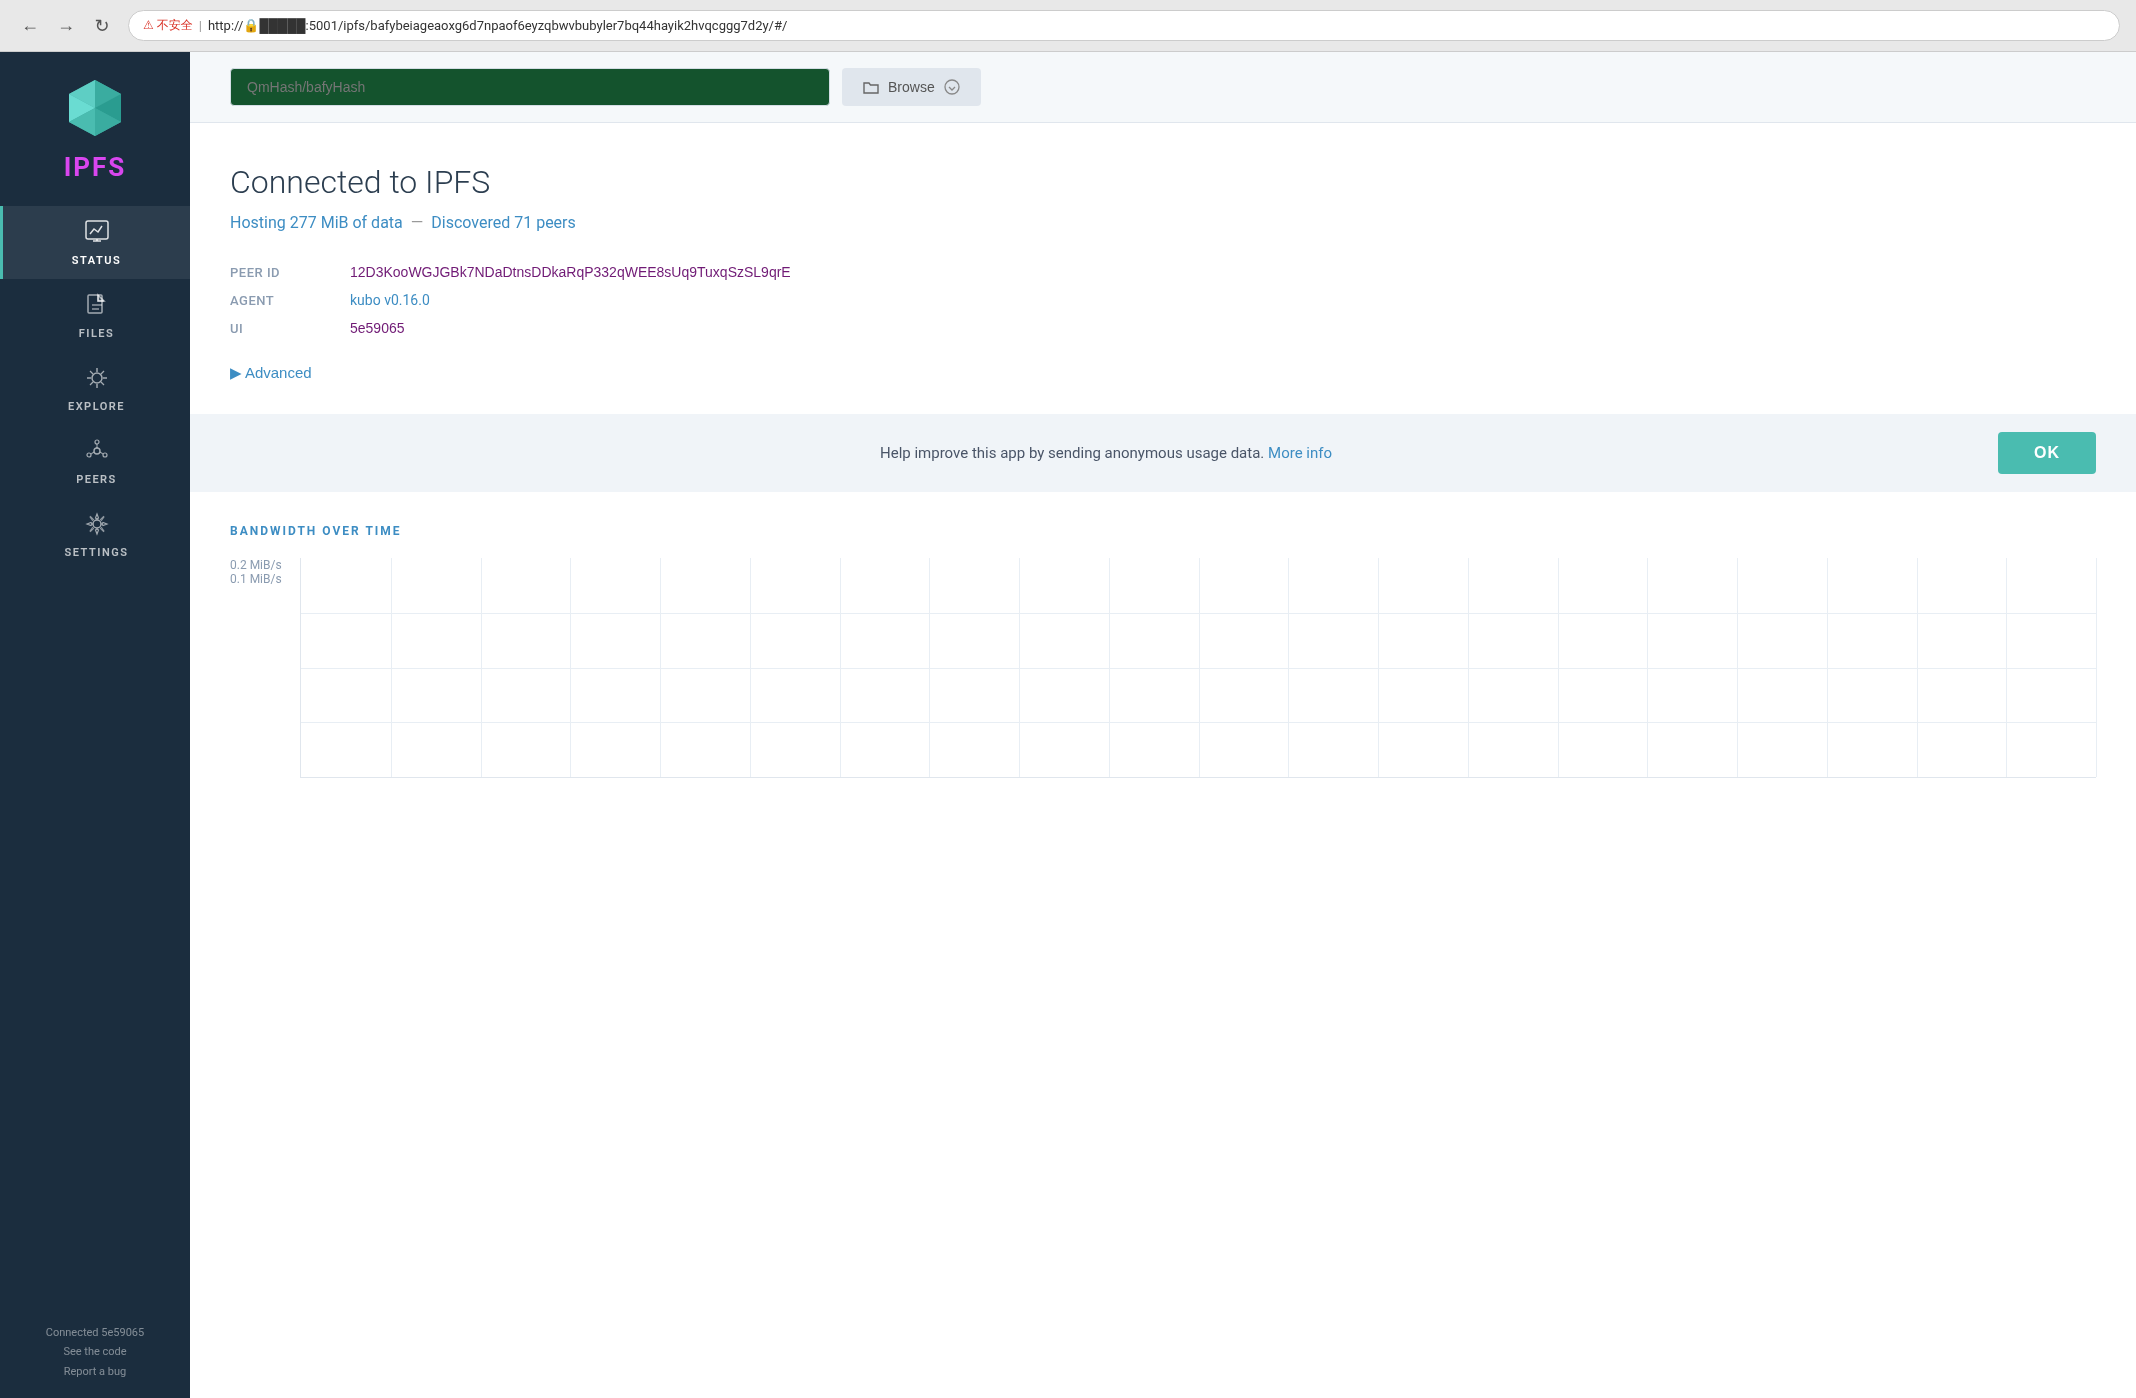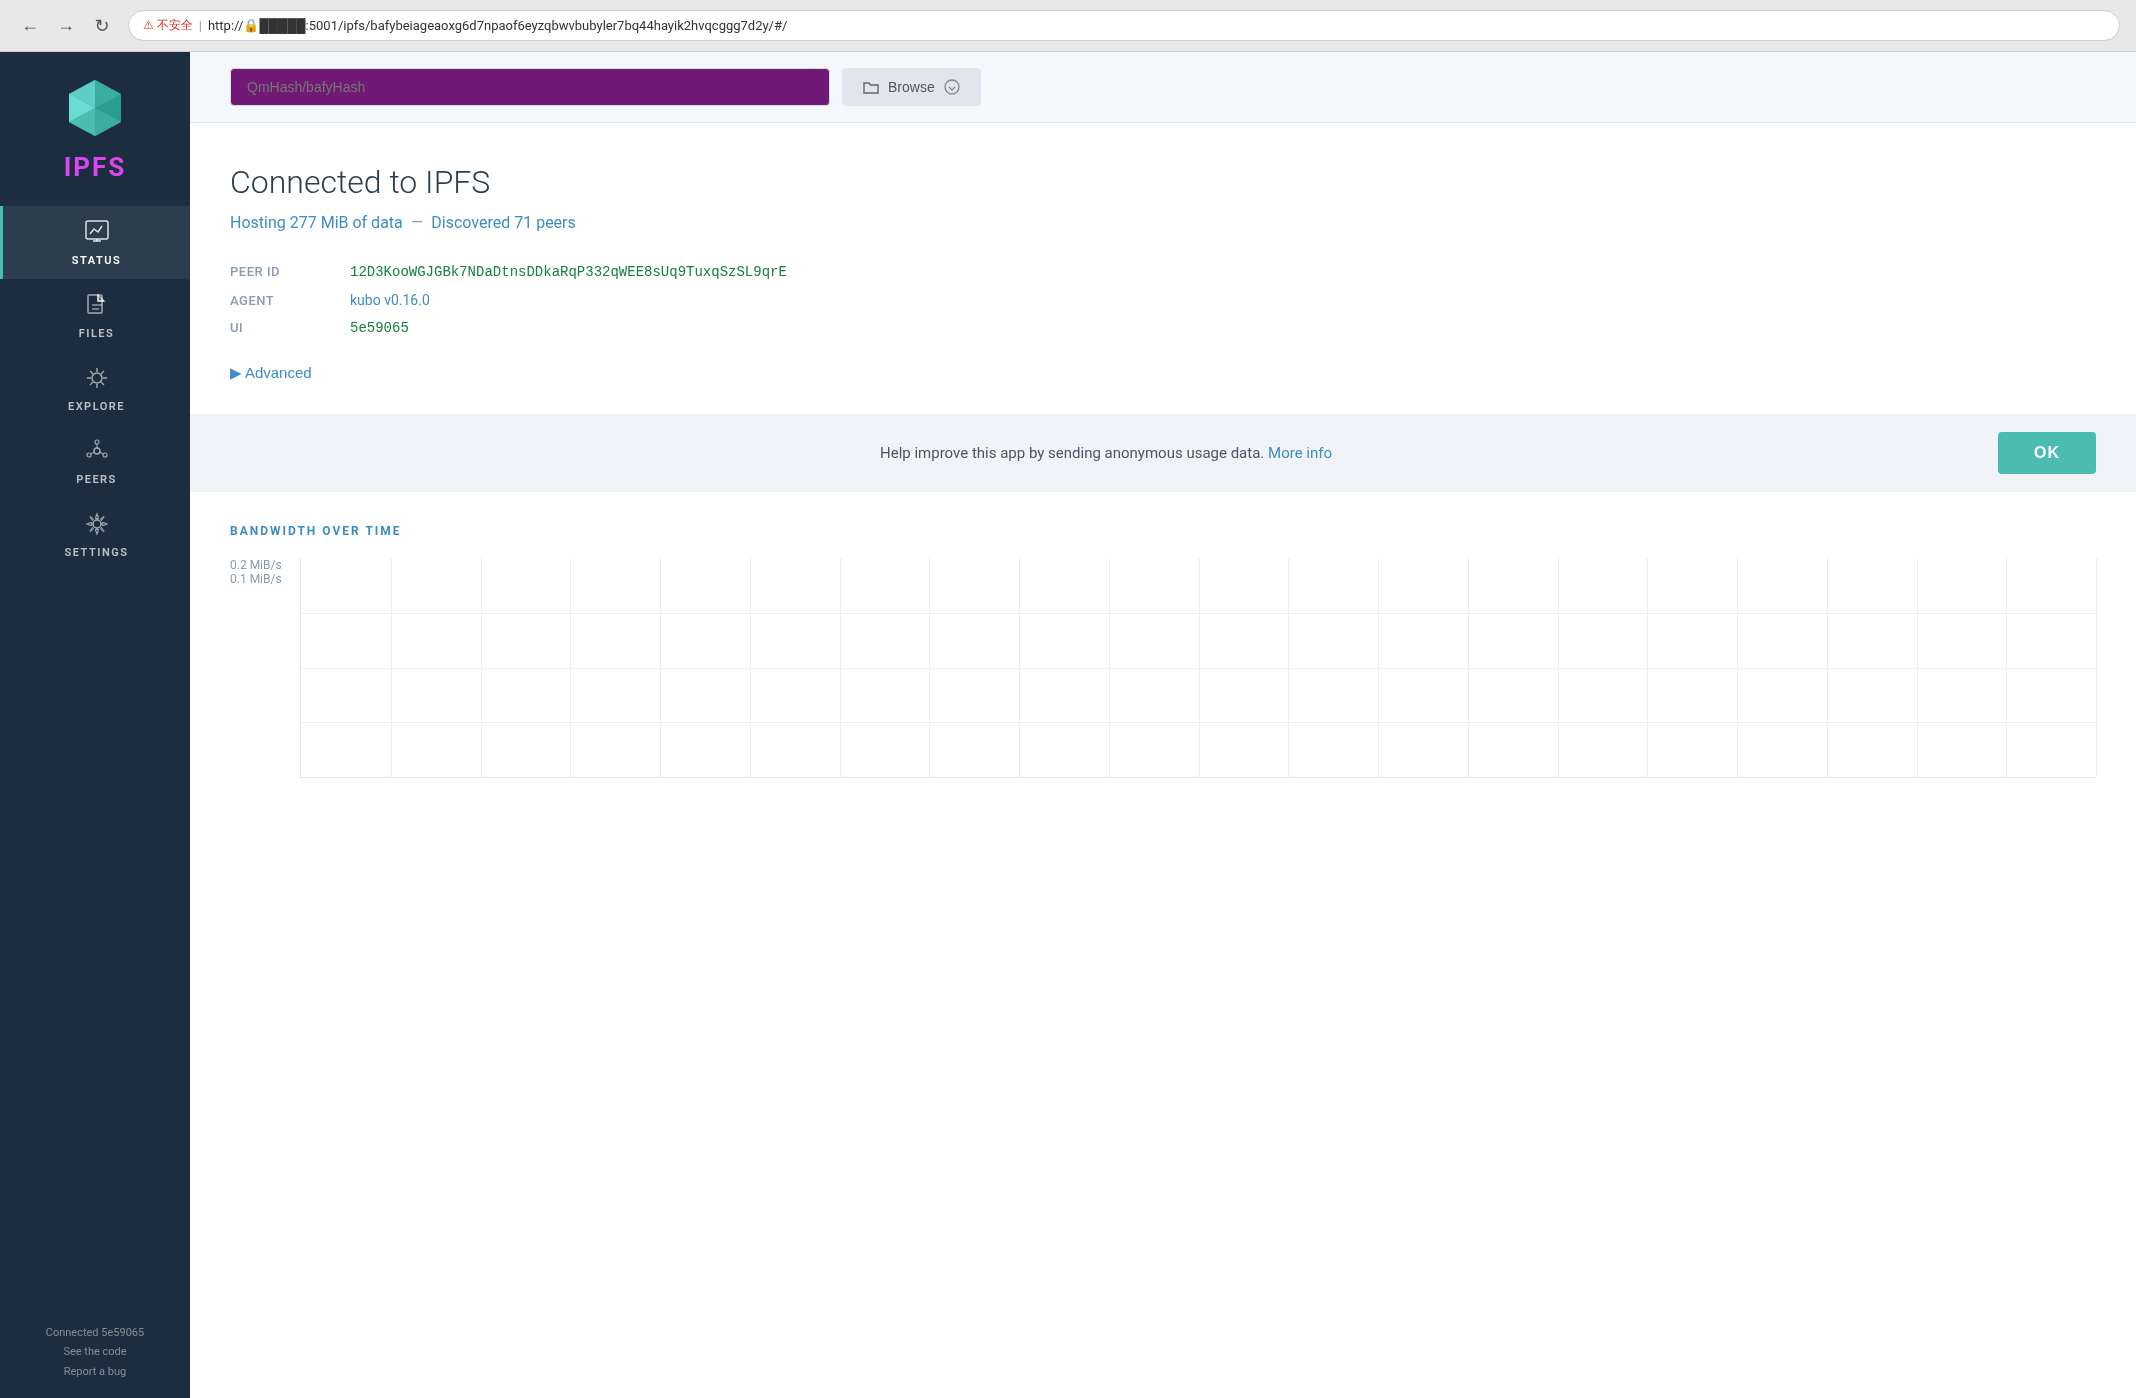--- a/index.html
+++ b/index.html
@@ -136,21 +136,21 @@
       flex-shrink: 0;
     }
     .search-input {
       flex: 1;
       max-width: 600px;
       padding: 10px 16px;
       border: 1px solid #d4dde4;
       border-radius: 4px;
       font-size: 14px;
       color: #999;
-      background: #701a75;
+      background: #14532d;
       outline: none;
     }
     .browse-btn {
       display: flex;
       align-items: center;
       gap: 8px;
       background: #e0e6ed;
       border: none;
       border-radius: 4px;
       padding: 10px 20px;
@@ -198,22 +198,22 @@
     }
     .info-label {
       font-size: 13px;
       color: #8a9bb0;
       letter-spacing: 0.5px;
       min-width: 80px;
       font-weight: 500;
     }
     .info-value {
       font-size: 14px;
-      color: #15803d;
-      font-family: Liberation Mono, monospace;
+      color: #701a75;
+      font-family: Liberation Sans, sans-serif;
     }
     .info-value.link {
       color: #3d8dc3;
       font-family: -apple-system, BlinkMacSystemFont, 'Segoe UI', Roboto, sans-serif;
       text-decoration: none;
       cursor: pointer;
     }
 
     .advanced-toggle {
       display: flex;

